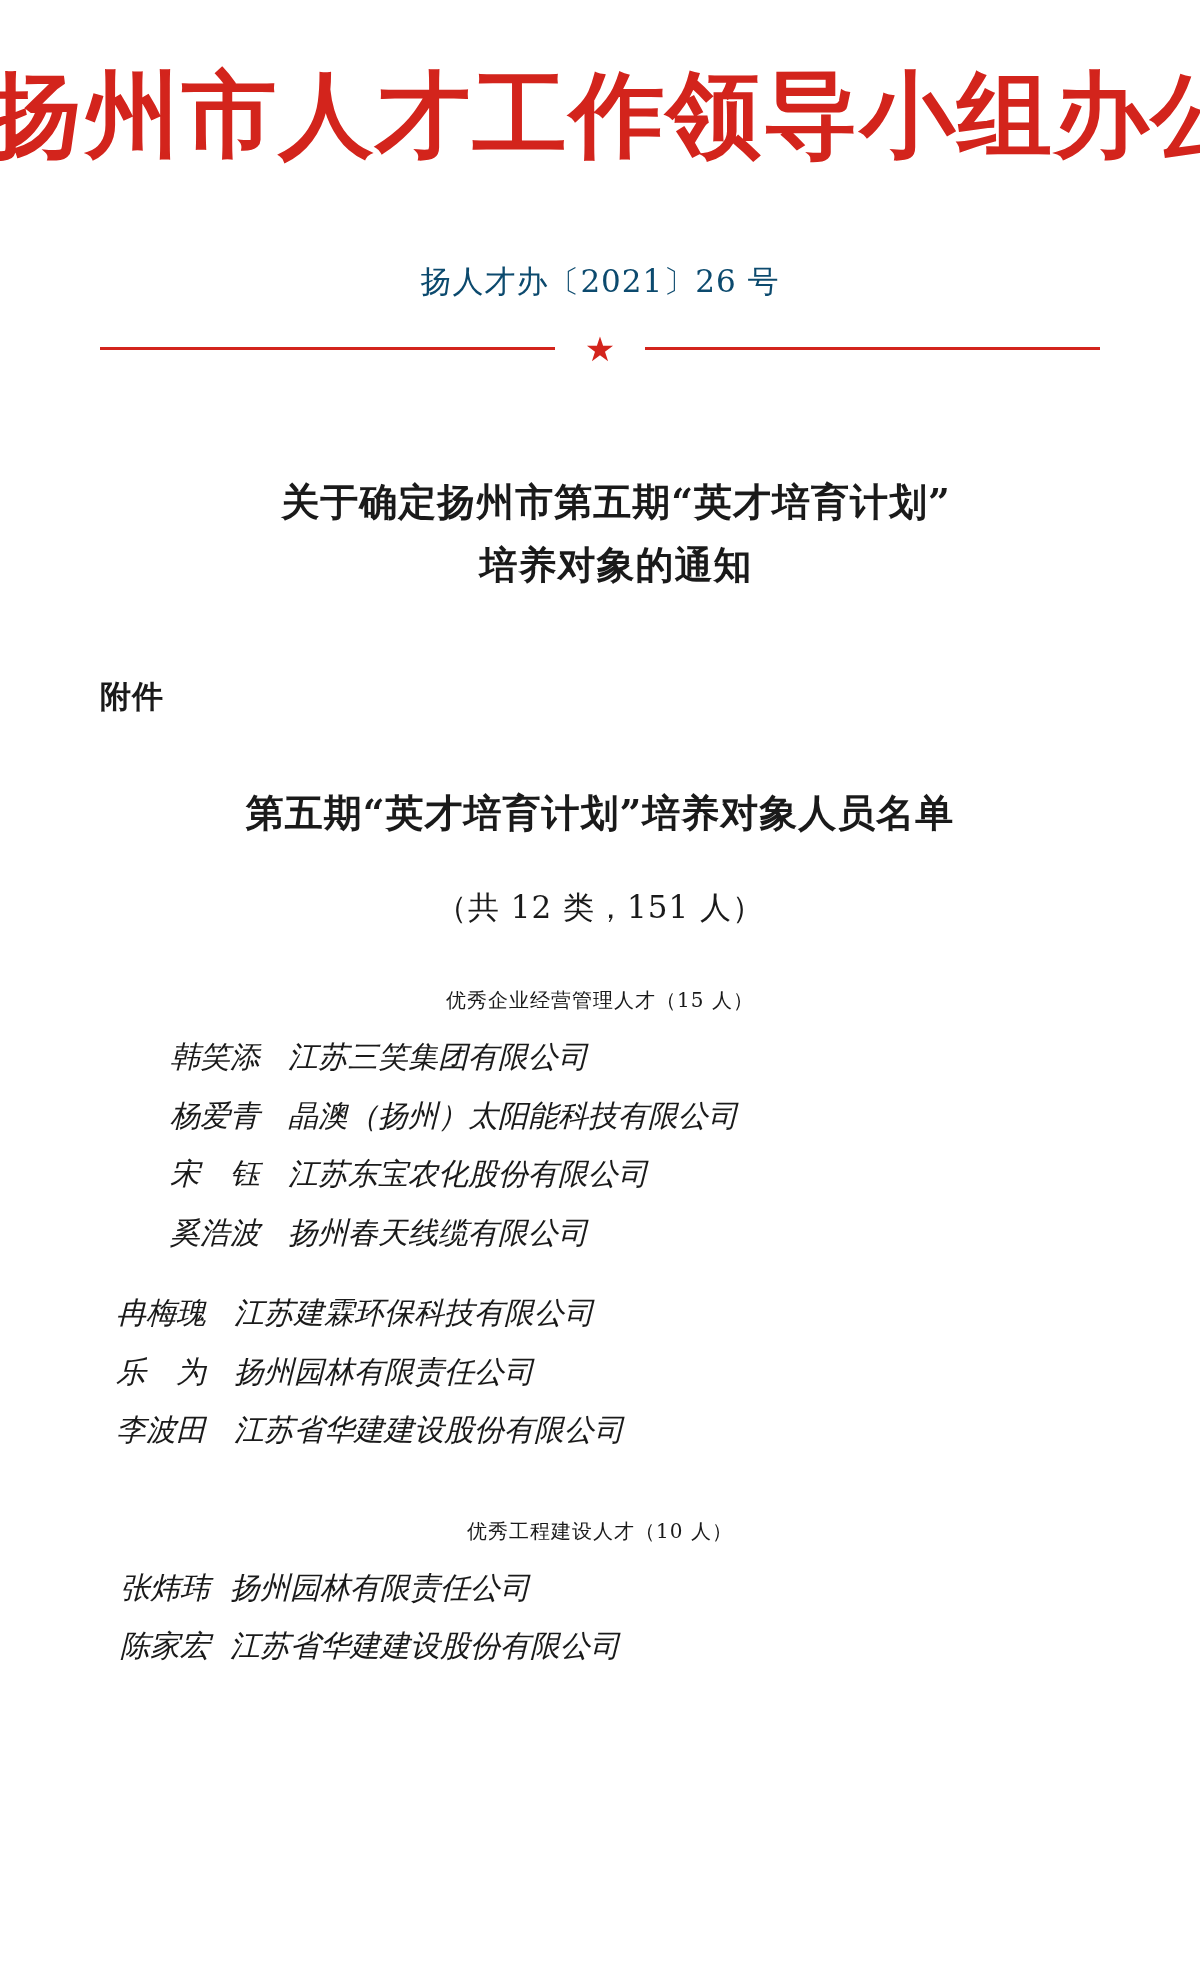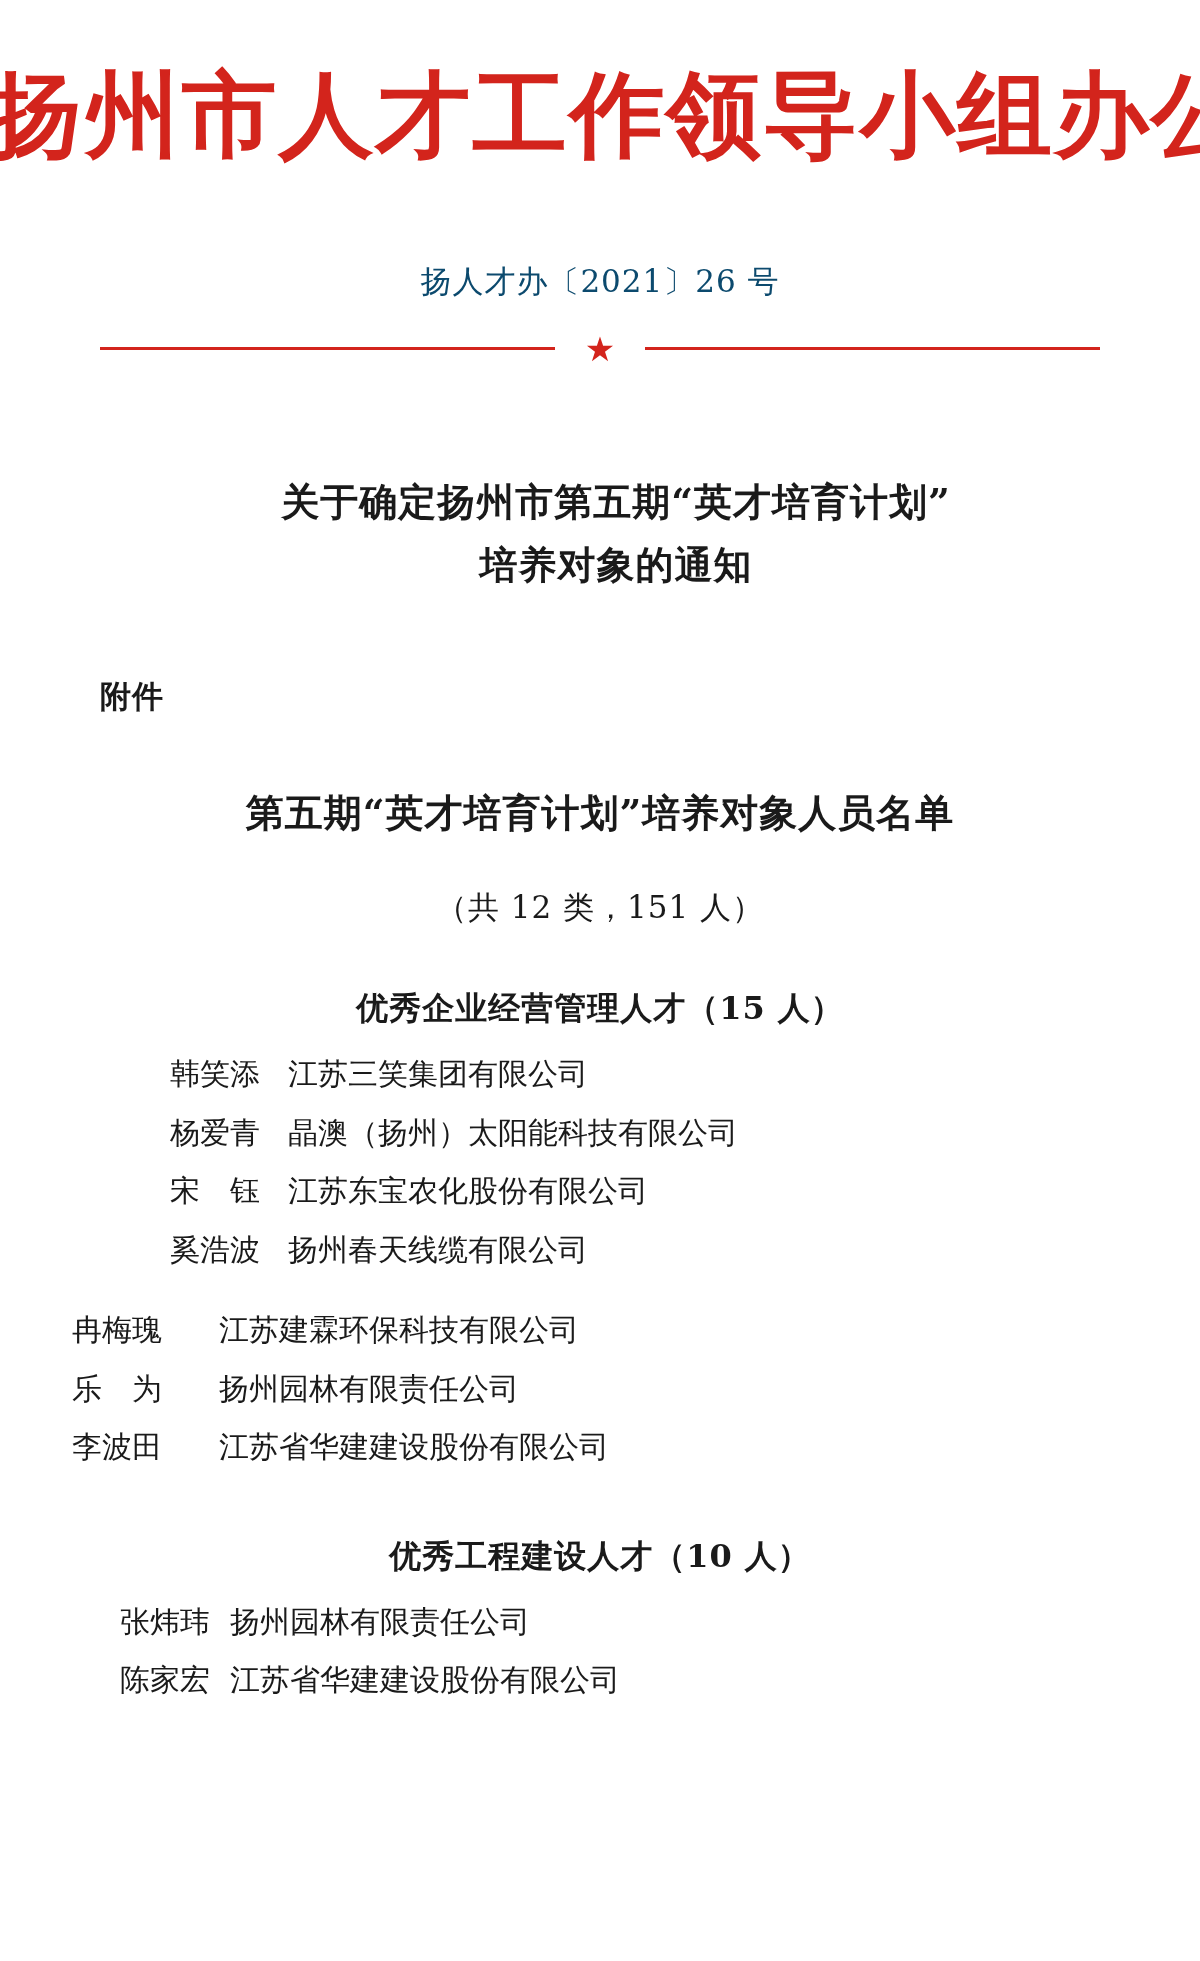--- a/index.html
+++ b/index.html
@@ -110,35 +110,36 @@
     margin-top: 48px;
     letter-spacing: 1px;
   }
 
   
   .category {
     margin-top: 58px;
   }
   .category-title {
     text-align: center;
-    font-weight: bold;
-    font-size: 32px;
+    font-weight: normal;
+    font-size: 20px;
     letter-spacing: 1px;
   }
   .entries {
     margin-top: 14px;
+    font-style: italic;
   }
   .entry {
     display: flex;
     align-items: baseline;
     font-size: 30px;
     line-height: 1.95;
     padding-left: 170px;
   }
-  .entry.indent-b { padding-left: 72px; gap: 29px; }
+  .entry.indent-b { padding-left: 116px; }
   .entry-name {
     width: 118px;
     flex: 0 0 118px;
     letter-spacing: 0;
   }
   .entry-org {
     flex: 1 1 auto;
   }
   .cat-gap { height: 22px; }
   .bottom-pad { height: 40px; }

